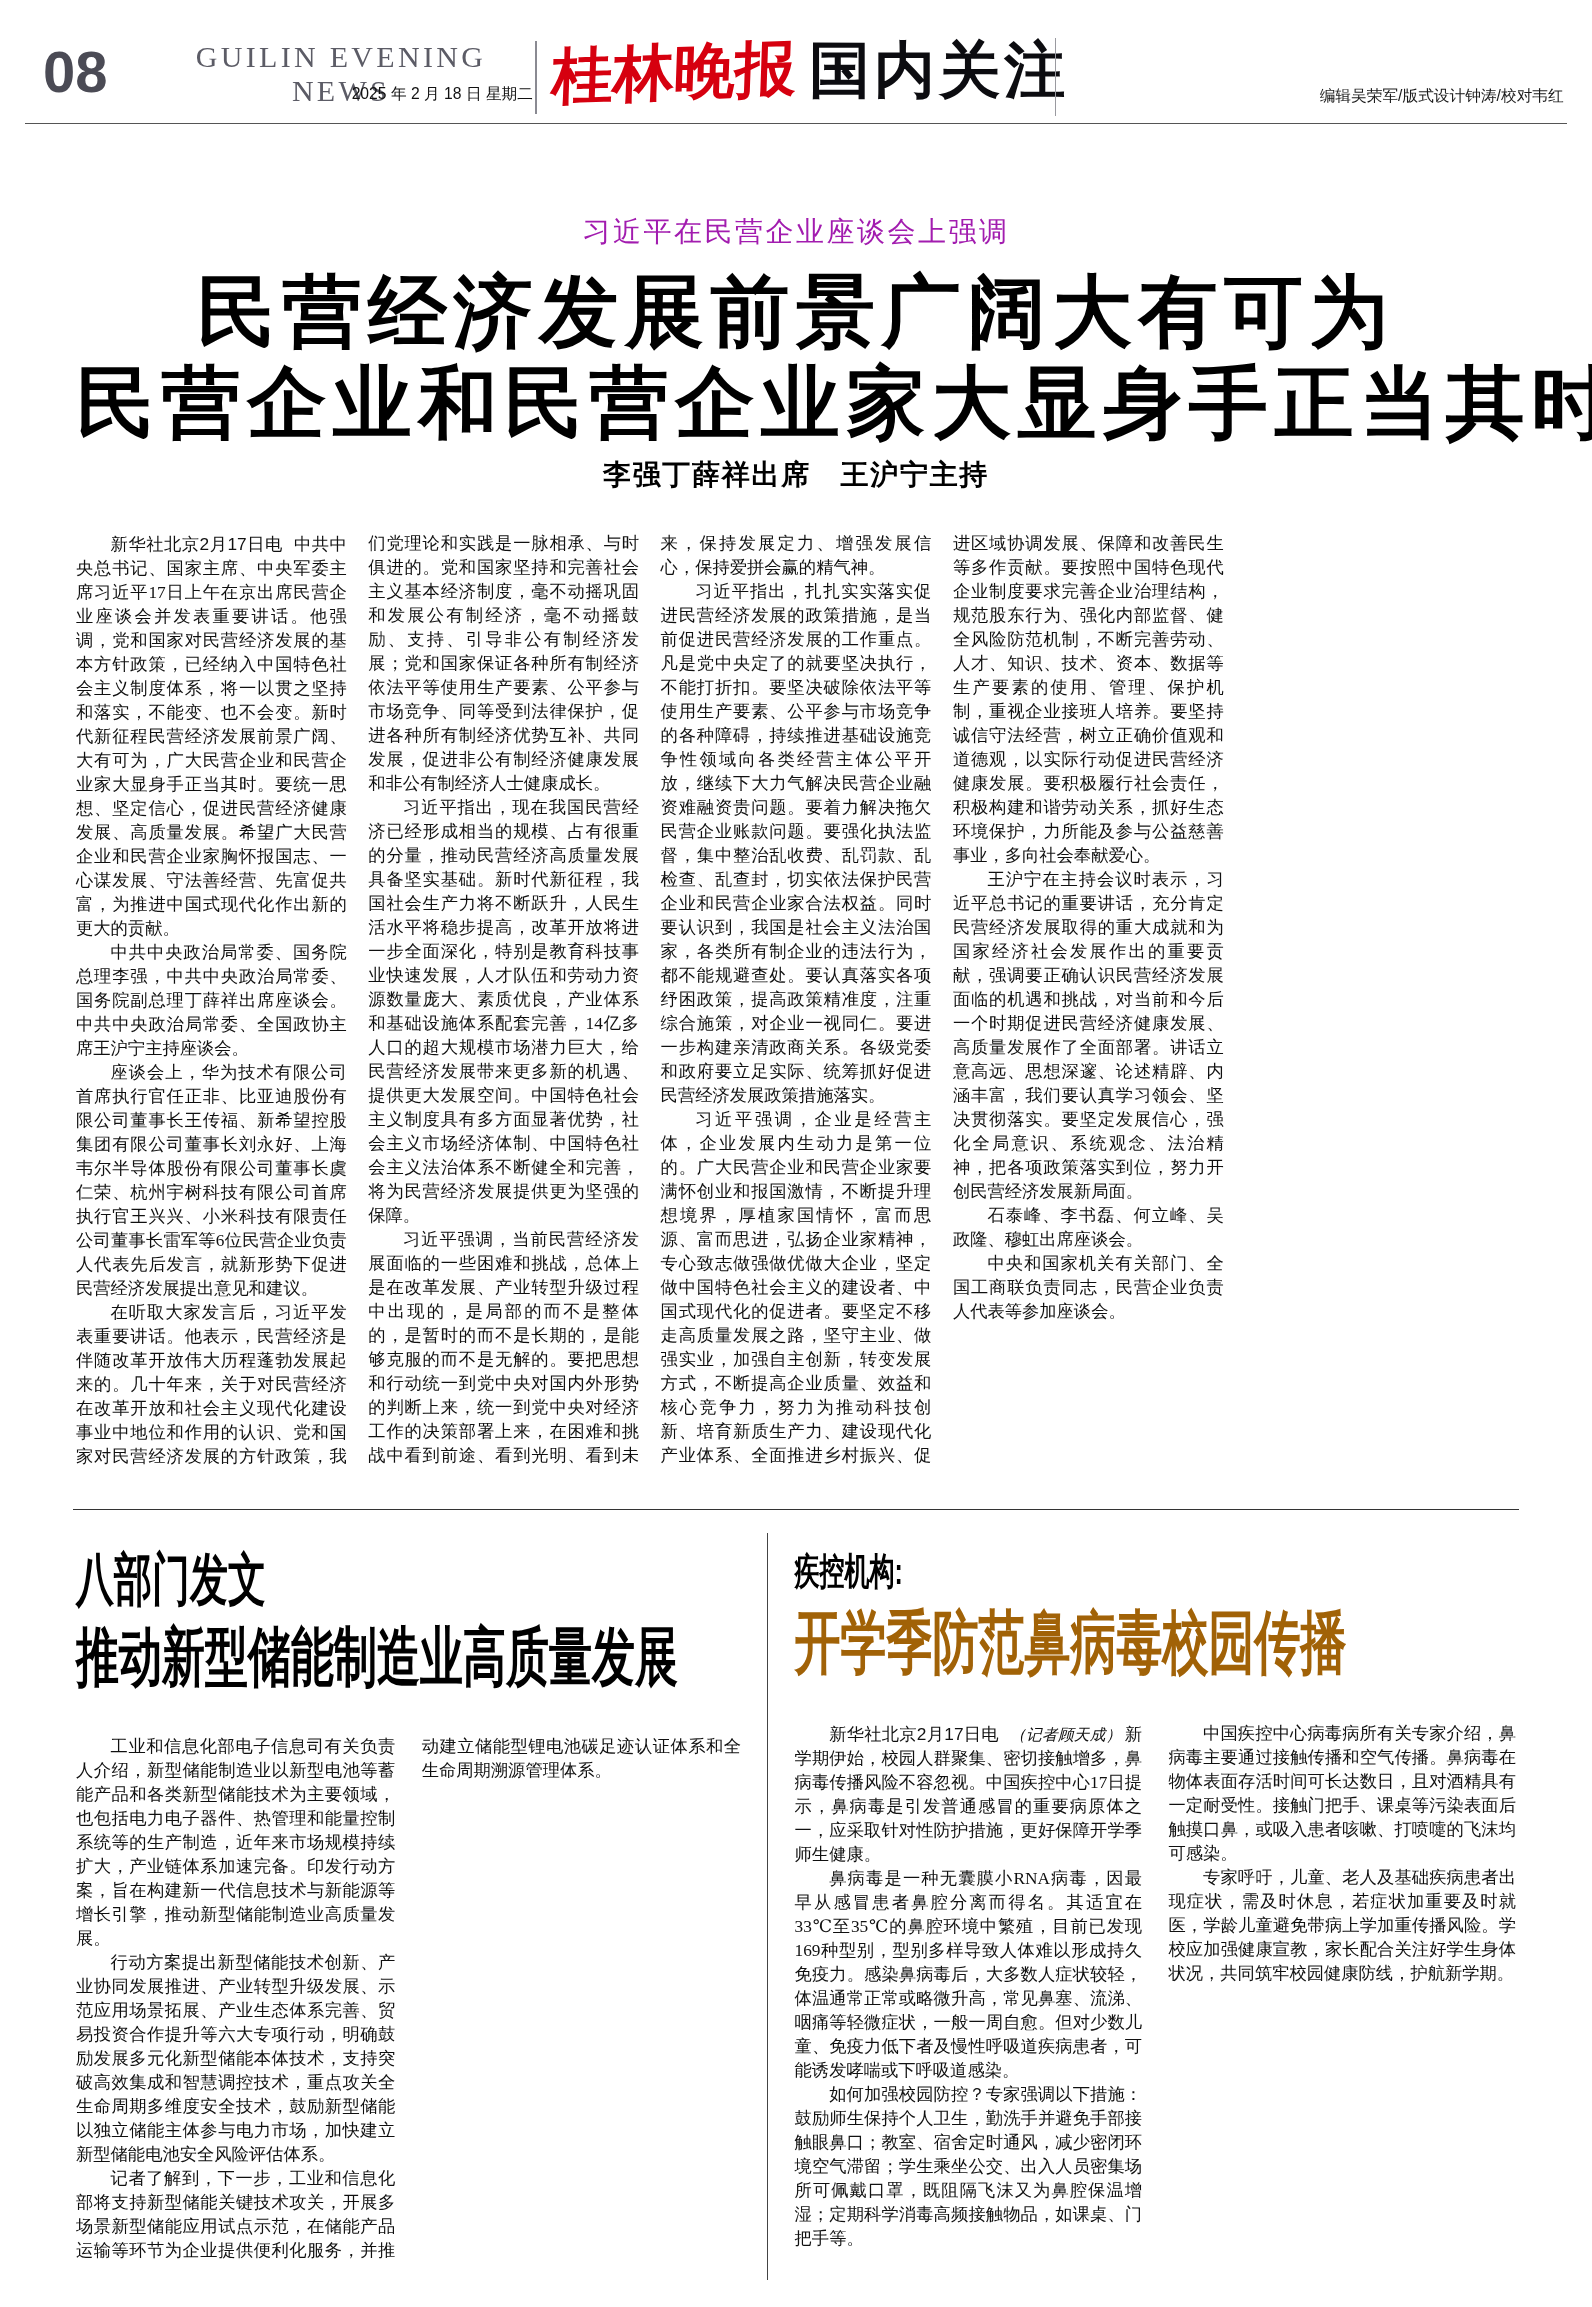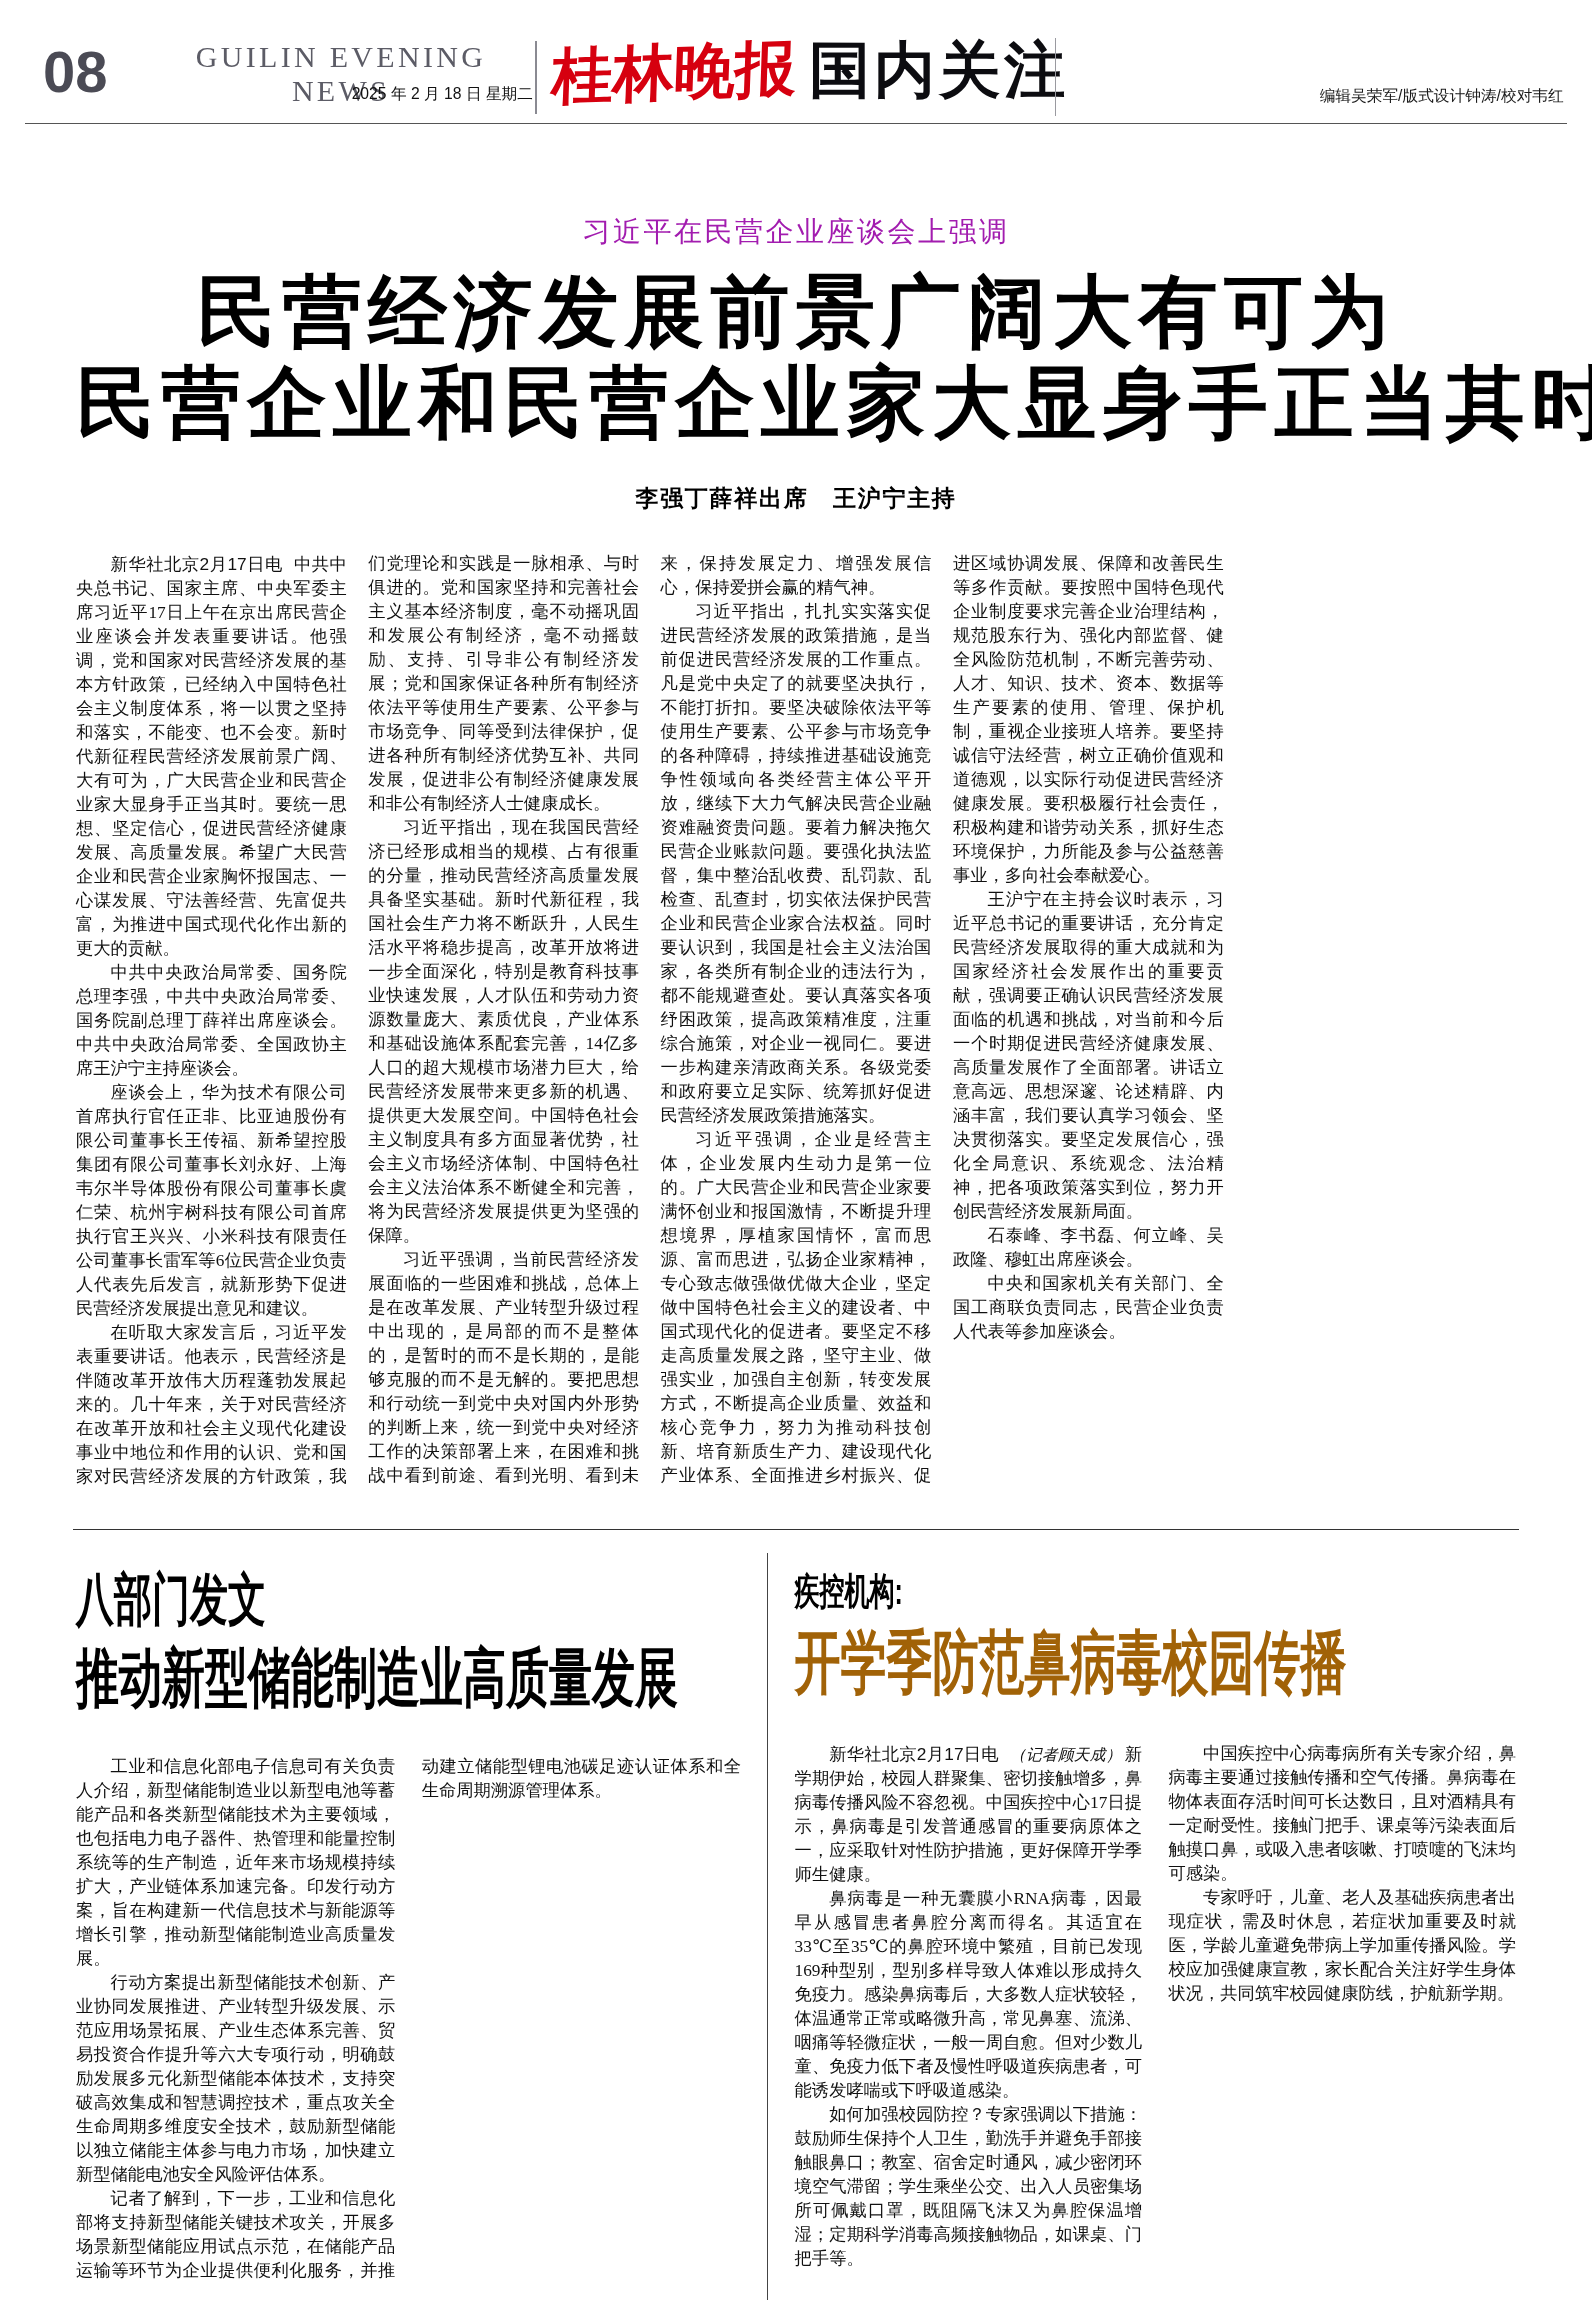--- a/index.html
+++ b/index.html
@@ -25,22 +25,22 @@
   .mh-editors { position:absolute; right:3.3px; top:86px; font-family:"Liberation Sans","DejaVu Sans",sans-serif;
                 font-size:15.7px; color:#1a1a1a; }
 
   
   .main-article { padding:0 76px; }
   .kicker { margin-top:89px; text-align:center; font-family:"Liberation Sans","DejaVu Sans",sans-serif;
             font-weight:normal; font-size:28px; letter-spacing:2.5px; color:#a21caf; }
   .headline { margin-top:15px; text-align:center; font-family:"Liberation Sans","DejaVu Sans",sans-serif;
               font-weight:bold; color:#000; }
   .hl-line { display:block; font-size:79px; line-height:91px; letter-spacing:6.6px; white-space:nowrap; }
-  .byline { margin-top:35px; text-align:center; font-family:"Liberation Sans","DejaVu Sans",sans-serif;
-            font-weight:bold; font-size:23px; letter-spacing:1.7px; color:#000; }
+  .byline { margin-top:8px; text-align:center; font-family:"Liberation Sans","DejaVu Sans",sans-serif;
+            font-weight:bold; font-size:28px; letter-spacing:1.7px; color:#000; }
 
   .body { text-align:justify; font-size:17.3px; line-height:24px; color:#101010; }
   .body p { text-indent:2em; }
   .cols5 { margin-top:38px; height:941px; column-count:5; column-gap:21.5px; column-fill:auto; }
   .dateline { font-family:"Liberation Sans","DejaVu Sans",sans-serif; font-weight:normal; margin-right:.65em; }
   .kai { font-style:italic; font-size:15.7px; margin-right:.2em; }
 
   
   .section-rule { margin:36px 73px 0 73px; border-top:0.8px solid #333; }
 
@@ -48,21 +48,21 @@
   .bottom { display:flex; padding:20px 76px 33px 76px; }
   .b-left { width:665px; flex:0 0 665px; }
   .b-divider { width:0.8px; background:#444; margin:3.3px 26.4px 0 26.4px; }
   .b-right { flex:1; }
 
   .stretchY { display:inline-block; transform:scaleY(1.5); transform-origin:left bottom; white-space:nowrap; }
   .b-kicker { margin-top:40px; font-family:"Liberation Sans","DejaVu Sans",sans-serif; font-weight:bold;
               font-size:38px; line-height:41px; color:#000; }
   .b-kicker-sm { margin-top:33px; font-family:"Liberation Sans","DejaVu Sans",sans-serif; font-weight:bold;
                  font-size:25px; line-height:28px; color:#000; }
-  .b-headline { margin-top:35px; font-family:Liberation Sans, sans-serif; font-weight:bold;
+  .b-headline { margin-top:35px; font-family:Liberation Serif, serif; font-weight:bold;
                 font-size:43px; line-height:46px; color:#000; }
   .b-headline-r { margin-top:38px; font-family:"Liberation Sans","DejaVu Sans",sans-serif; font-weight:bold;
                   font-size:46px; line-height:50px; color:#a16207; }
   .cols2 { margin-top:43px; height:545px; column-count:2; column-gap:26.4px; column-fill:auto; }
 </style>
 </head>
 <body>
 
 <div class="page">
 

